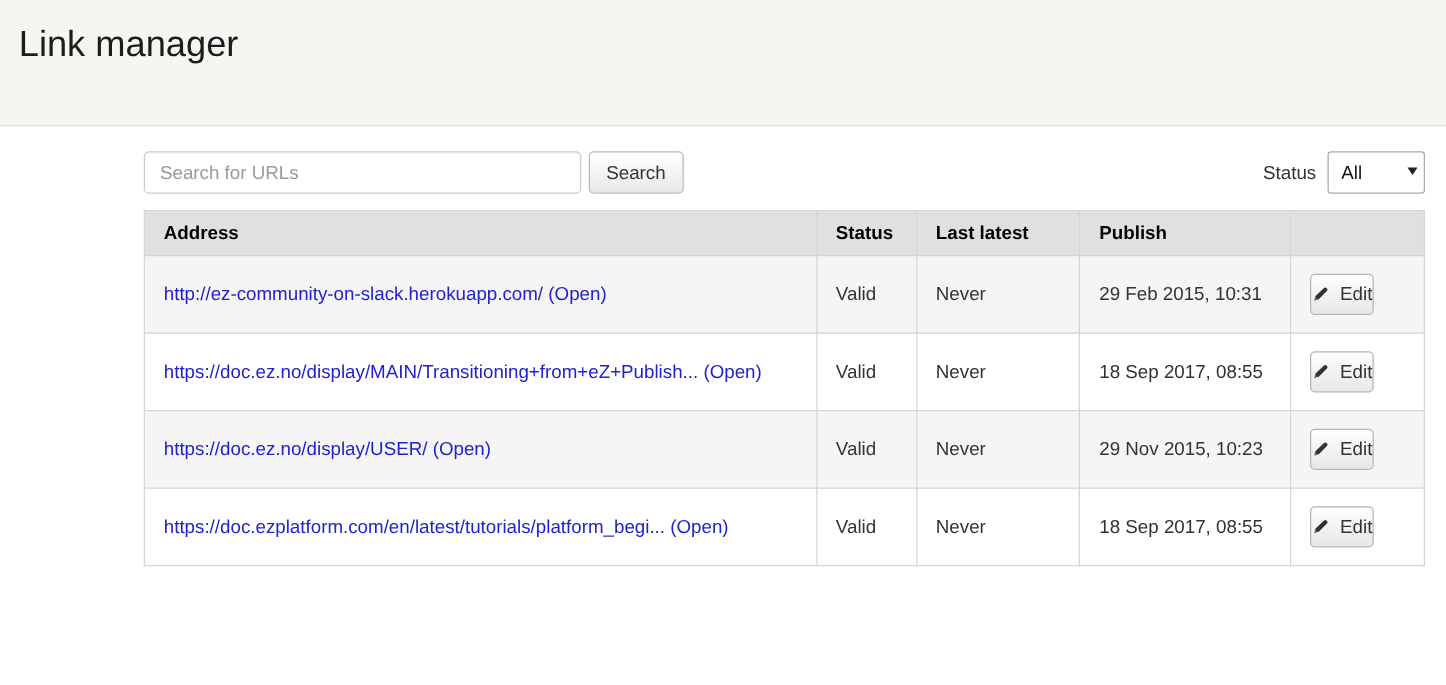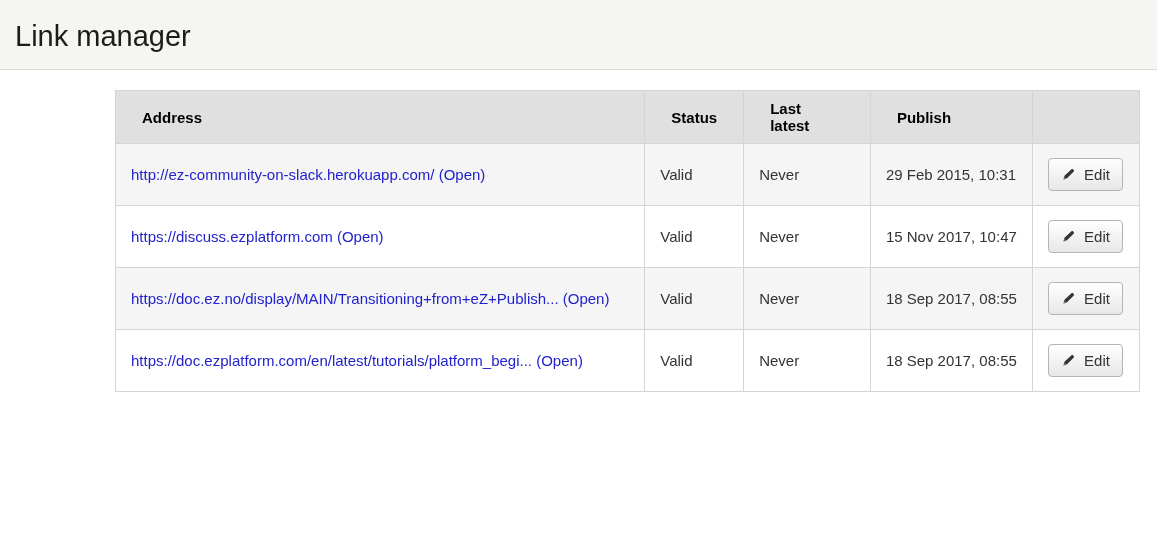--- a/index.html
+++ b/index.html
@@ -8,21 +8,21 @@
     background: #ffffff;
     font-family: "Liberation Sans", "DejaVu Sans", sans-serif;
     color: #333;
     overflow: hidden;
   }
   :root { --link: #2222cc; }
 
   
   .banner {
     background: #f5f5f2;
-    height: 70px;
+    height: 101px;
     border-bottom: 1px solid #ddd;
     padding: 20px 4px 0 15px;
   }
   .banner h1 {
     font-size: 29px;
     font-weight: normal;
     color: #1c1c1c;
     letter-spacing: 0;
   }
 
@@ -102,21 +102,21 @@
   }
   table.links th, table.links td {
     border: 1px solid #d5d5d5;
     text-align: left;
     vertical-align: middle;
   }
   table.links th {
     background: #e0e0e0;
     font-weight: bold;
     color: #000;
-    padding: 9px 26px;
+    padding: 9px 15px;
     height: 36px;
     margin-top: 25px;
   }
   table.links td {
     padding: 14px 15px;
     height: 49px;
     color: #333;
   }
   table.links tbody tr:nth-child(odd) { background: #f5f5f5; }
   table.links tbody tr:nth-child(even) { background: #ffffff; }
@@ -135,35 +135,49 @@
   .edit-btn {
     display: inline-flex;
     align-items: center;
     gap: 8px;
     font-family: inherit;
     font-size: 15px;
     color: #333;
     background: linear-gradient(#ffffff, #e7e7e7);
     border: 1px solid #b5b5b5;
     border-radius: 4px;
-    padding: 6px 12px;
+    padding: 6px 0;
     height: 33px;
     cursor: pointer;
   }
   .pencil-icon { display: inline-block; width: 15px; height: 15px; }
 </style>
 </head>
 <body>
 
 <div class="banner">
   <h1>Link manager</h1>
 </div>
 
 <div class="content">
 
+  <div class="toolbar">
+    <div class="search-group">
+      <input type="text" class="search-input" placeholder="Search for URLs" style="">
+      <button class="btn">Search</button>
+    </div>
+    <div class="status-group">
+      <span class="status-label">Status</span>
+      <span class="select-wrap">
+        <select class="status-select">
+          <option>All</option>
+        </select>
+      </span>
+    </div>
+  </div>
 
   <table class="links">
     <colgroup>
       <col class="c-address">
         <col class="c-status">
         <col class="c-checked">
         <col class="c-modified">
         <col class="c-edit">
     </colgroup>
     <thead>
@@ -190,40 +204,20 @@
           <svg viewBox="0 0 16 16" width="15" height="15" aria-hidden="true">
             <path fill="#333" d="M10.9 2.6c.6-.6 1.5-.6 2.1 0l.4.4c.6.6.6 1.5 0 2.1l-7 7-3.3 1.1c-.3.1-.6-.2-.5-.5l1.1-3.3 7.2-6.8z"></path>
             <path fill="#fff" d="M3.4 10.2l2.4 2.4-2.9 1-.5-.5 1-2.9z" opacity="0.25"></path>
           </svg>
         </span>
         <span>Edit</span>
       </button>
     </td>
   </tr>
 
-  <tr>
-    <td class="addr">
-      <a href="#">https://discuss.ezplatform.com</a>
-      <a href="#">(Open)</a>
-    </td>
-    <td>Valid</td>
-    <td>Never</td>
-    <td>15 Nov 2017, 10:47</td>
-    <td class="edit-cell">
-      <button class="edit-btn">
-        <span class="pencil-icon">
-          <svg viewBox="0 0 16 16" width="15" height="15" aria-hidden="true">
-            <path fill="#333" d="M10.9 2.6c.6-.6 1.5-.6 2.1 0l.4.4c.6.6.6 1.5 0 2.1l-7 7-3.3 1.1c-.3.1-.6-.2-.5-.5l1.1-3.3 7.2-6.8z"></path>
-            <path fill="#fff" d="M3.4 10.2l2.4 2.4-2.9 1-.5-.5 1-2.9z" opacity="0.25"></path>
-          </svg>
-        </span>
-        <span>Edit</span>
-      </button>
-    </td>
-  </tr>
 
   <tr>
     <td class="addr">
       <a href="#">https://doc.ez.no/display/MAIN/Transitioning+from+eZ+Publish...</a>
       <a href="#">(Open)</a>
     </td>
     <td>Valid</td>
     <td>Never</td>
     <td>18 Sep 2017, 08:55</td>
     <td class="edit-cell">
@@ -232,20 +226,40 @@
           <svg viewBox="0 0 16 16" width="15" height="15" aria-hidden="true">
             <path fill="#333" d="M10.9 2.6c.6-.6 1.5-.6 2.1 0l.4.4c.6.6.6 1.5 0 2.1l-7 7-3.3 1.1c-.3.1-.6-.2-.5-.5l1.1-3.3 7.2-6.8z"></path>
             <path fill="#fff" d="M3.4 10.2l2.4 2.4-2.9 1-.5-.5 1-2.9z" opacity="0.25"></path>
           </svg>
         </span>
         <span>Edit</span>
       </button>
     </td>
   </tr>
 
+  <tr>
+    <td class="addr">
+      <a href="#">https://doc.ez.no/display/USER/</a>
+      <a href="#">(Open)</a>
+    </td>
+    <td>Valid</td>
+    <td>Never</td>
+    <td>29 Nov 2015, 10:23</td>
+    <td class="edit-cell">
+      <button class="edit-btn">
+        <span class="pencil-icon">
+          <svg viewBox="0 0 16 16" width="15" height="15" aria-hidden="true">
+            <path fill="#333" d="M10.9 2.6c.6-.6 1.5-.6 2.1 0l.4.4c.6.6.6 1.5 0 2.1l-7 7-3.3 1.1c-.3.1-.6-.2-.5-.5l1.1-3.3 7.2-6.8z"></path>
+            <path fill="#fff" d="M3.4 10.2l2.4 2.4-2.9 1-.5-.5 1-2.9z" opacity="0.25"></path>
+          </svg>
+        </span>
+        <span>Edit</span>
+      </button>
+    </td>
+  </tr>
 
 
   <tr>
     <td class="addr">
       <a href="#">https://doc.ezplatform.com/en/latest/tutorials/platform_begi...</a>
       <a href="#">(Open)</a>
     </td>
     <td>Valid</td>
     <td>Never</td>
     <td>18 Sep 2017, 08:55</td>

